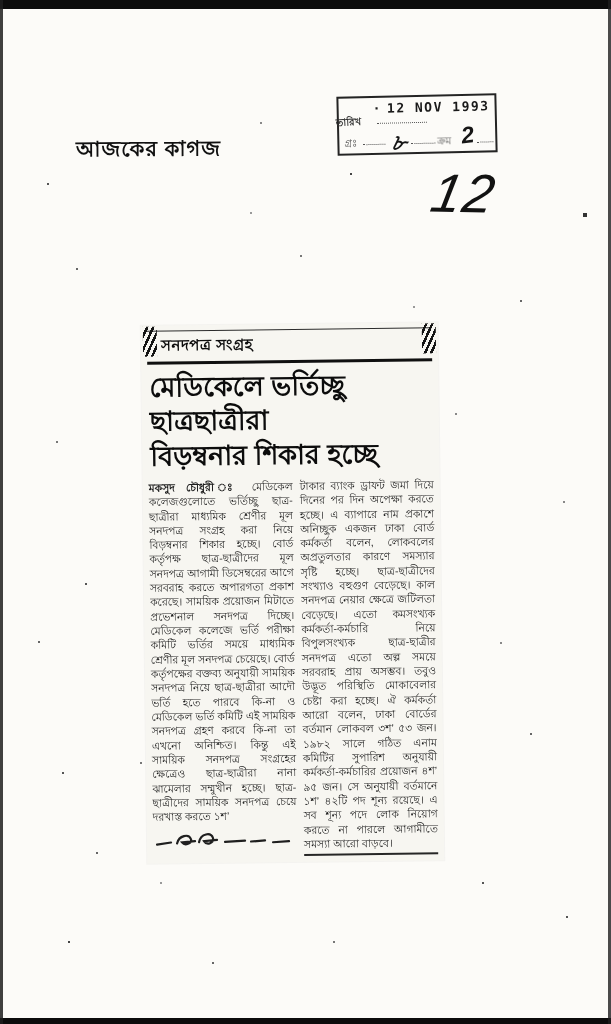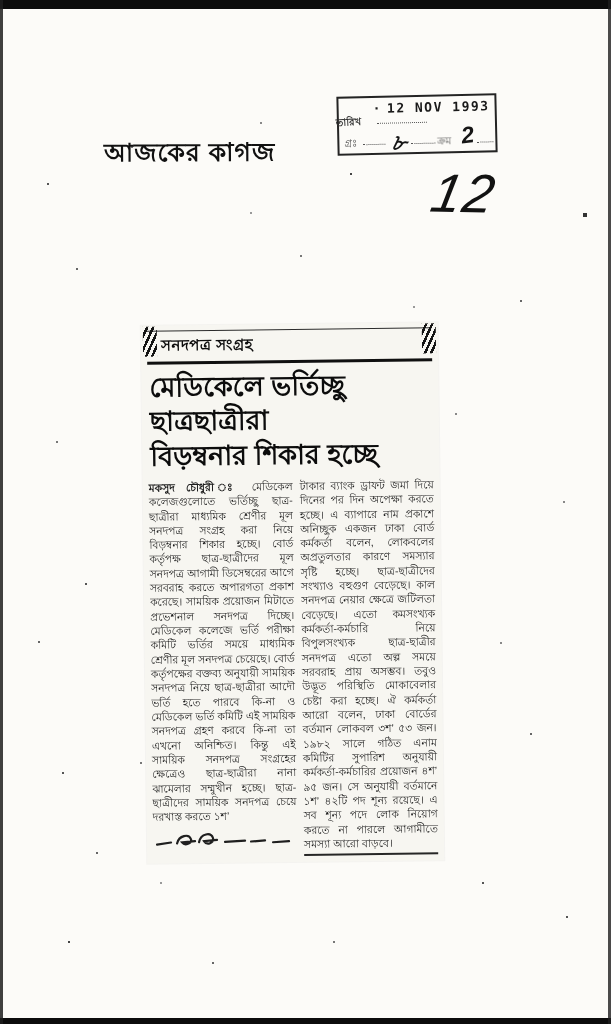--- a/index.html
+++ b/index.html
@@ -23,22 +23,22 @@
       260px 122px 0 0 #888, 350px 173px 0 0 #444, 584px 214px 0 1px #333,
       520px 300px 0 0 #666, 413px 306px 0 0 #999, 56px 441px 0 0 #777,
       85px 583px 0 0 #555, 38px 641px 0 0 #666, 563px 501px 0 0 #888,
       62px 772px 0 0 #555, 140px 762px 0 0 #777, 424px 762px 0 1px #333,
       500px 642px 0 0 #888, 96px 852px 0 0 #666, 482px 882px 0 0 #555,
       68px 941px 0 0 #444, 212px 962px 0 0 #666, 333px 941px 0 0 #777,
       566px 916px 0 0 #555, 250px 212px 0 0 #999, 455px 413px 0 0 #888,
       530px 733px 0 0 #666, 160px 882px 0 0 #999, 300px 255px 0 0 #777;}
   
   .masthead{
-    position:absolute;left:104px;top:133px;
-    font-size:25px;font-weight:800;letter-spacing:1px;color:#111;
+    position:absolute;left:76px;top:133px;
+    font-size:21px;font-weight:800;letter-spacing:1px;color:#111;
     transform:rotate(-.3deg);
   }
   
   .stamp{
     position:absolute;left:337px;top:95px;width:160px;height:59px;
     border:2.5px solid #242424;transform:rotate(-1.3deg);
     box-sizing:border-box;
   }
   .stamp-date-label{position:absolute;left:-3px;top:16px;font-size:10px;font-weight:700;color:#333;transform:rotate(-2deg);}
   .stamp-date{position:absolute;left:34px;top:3px;font-family:"DejaVu Sans Mono",monospace;

